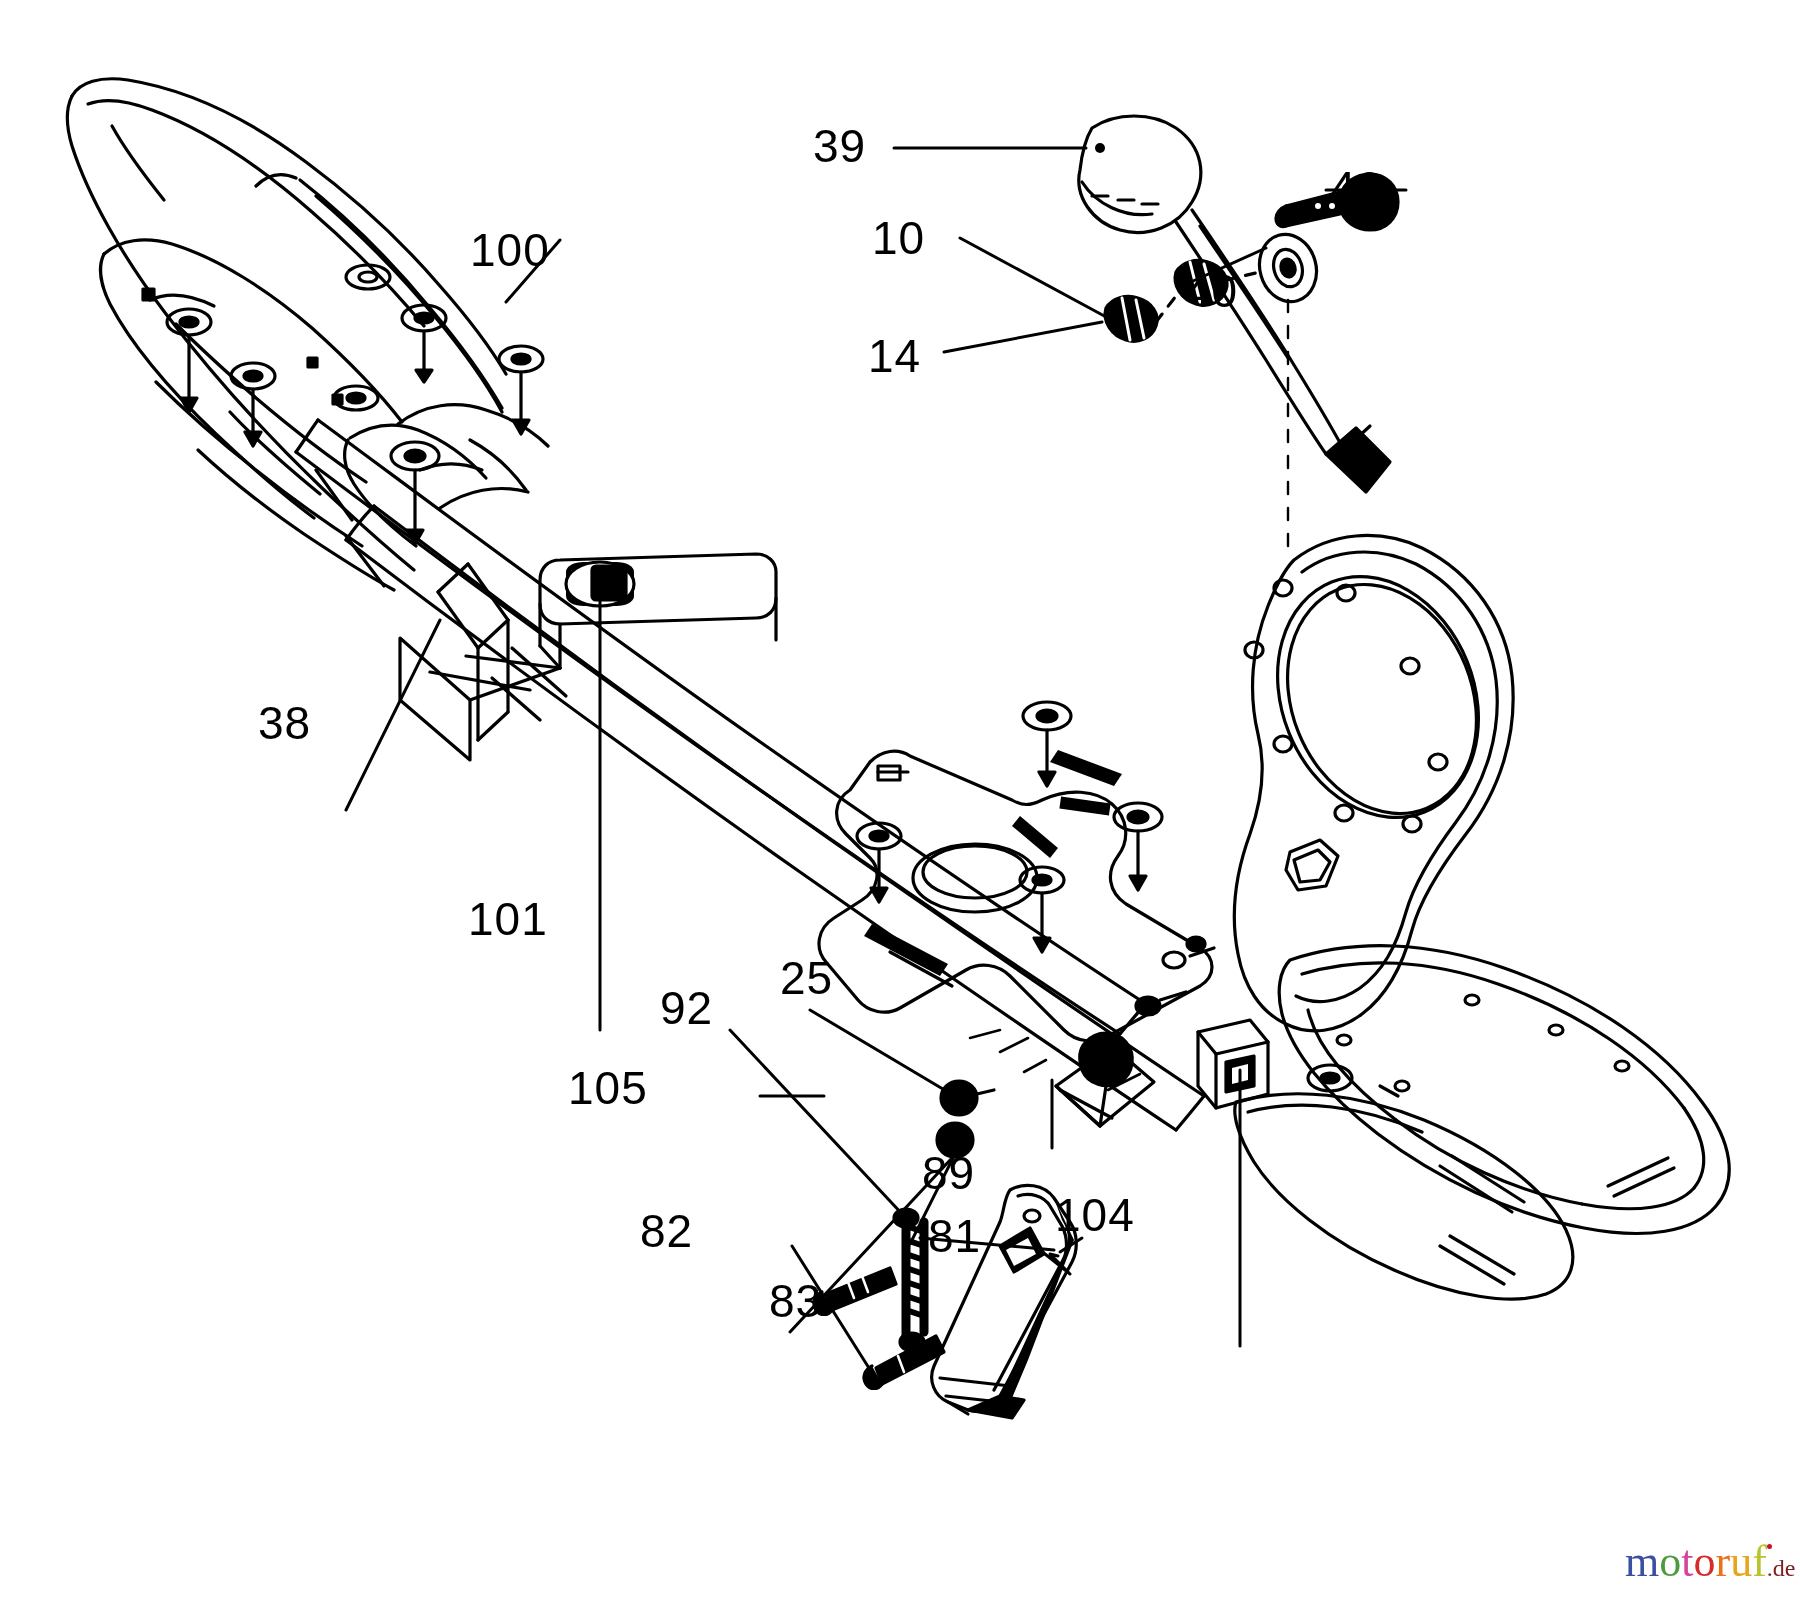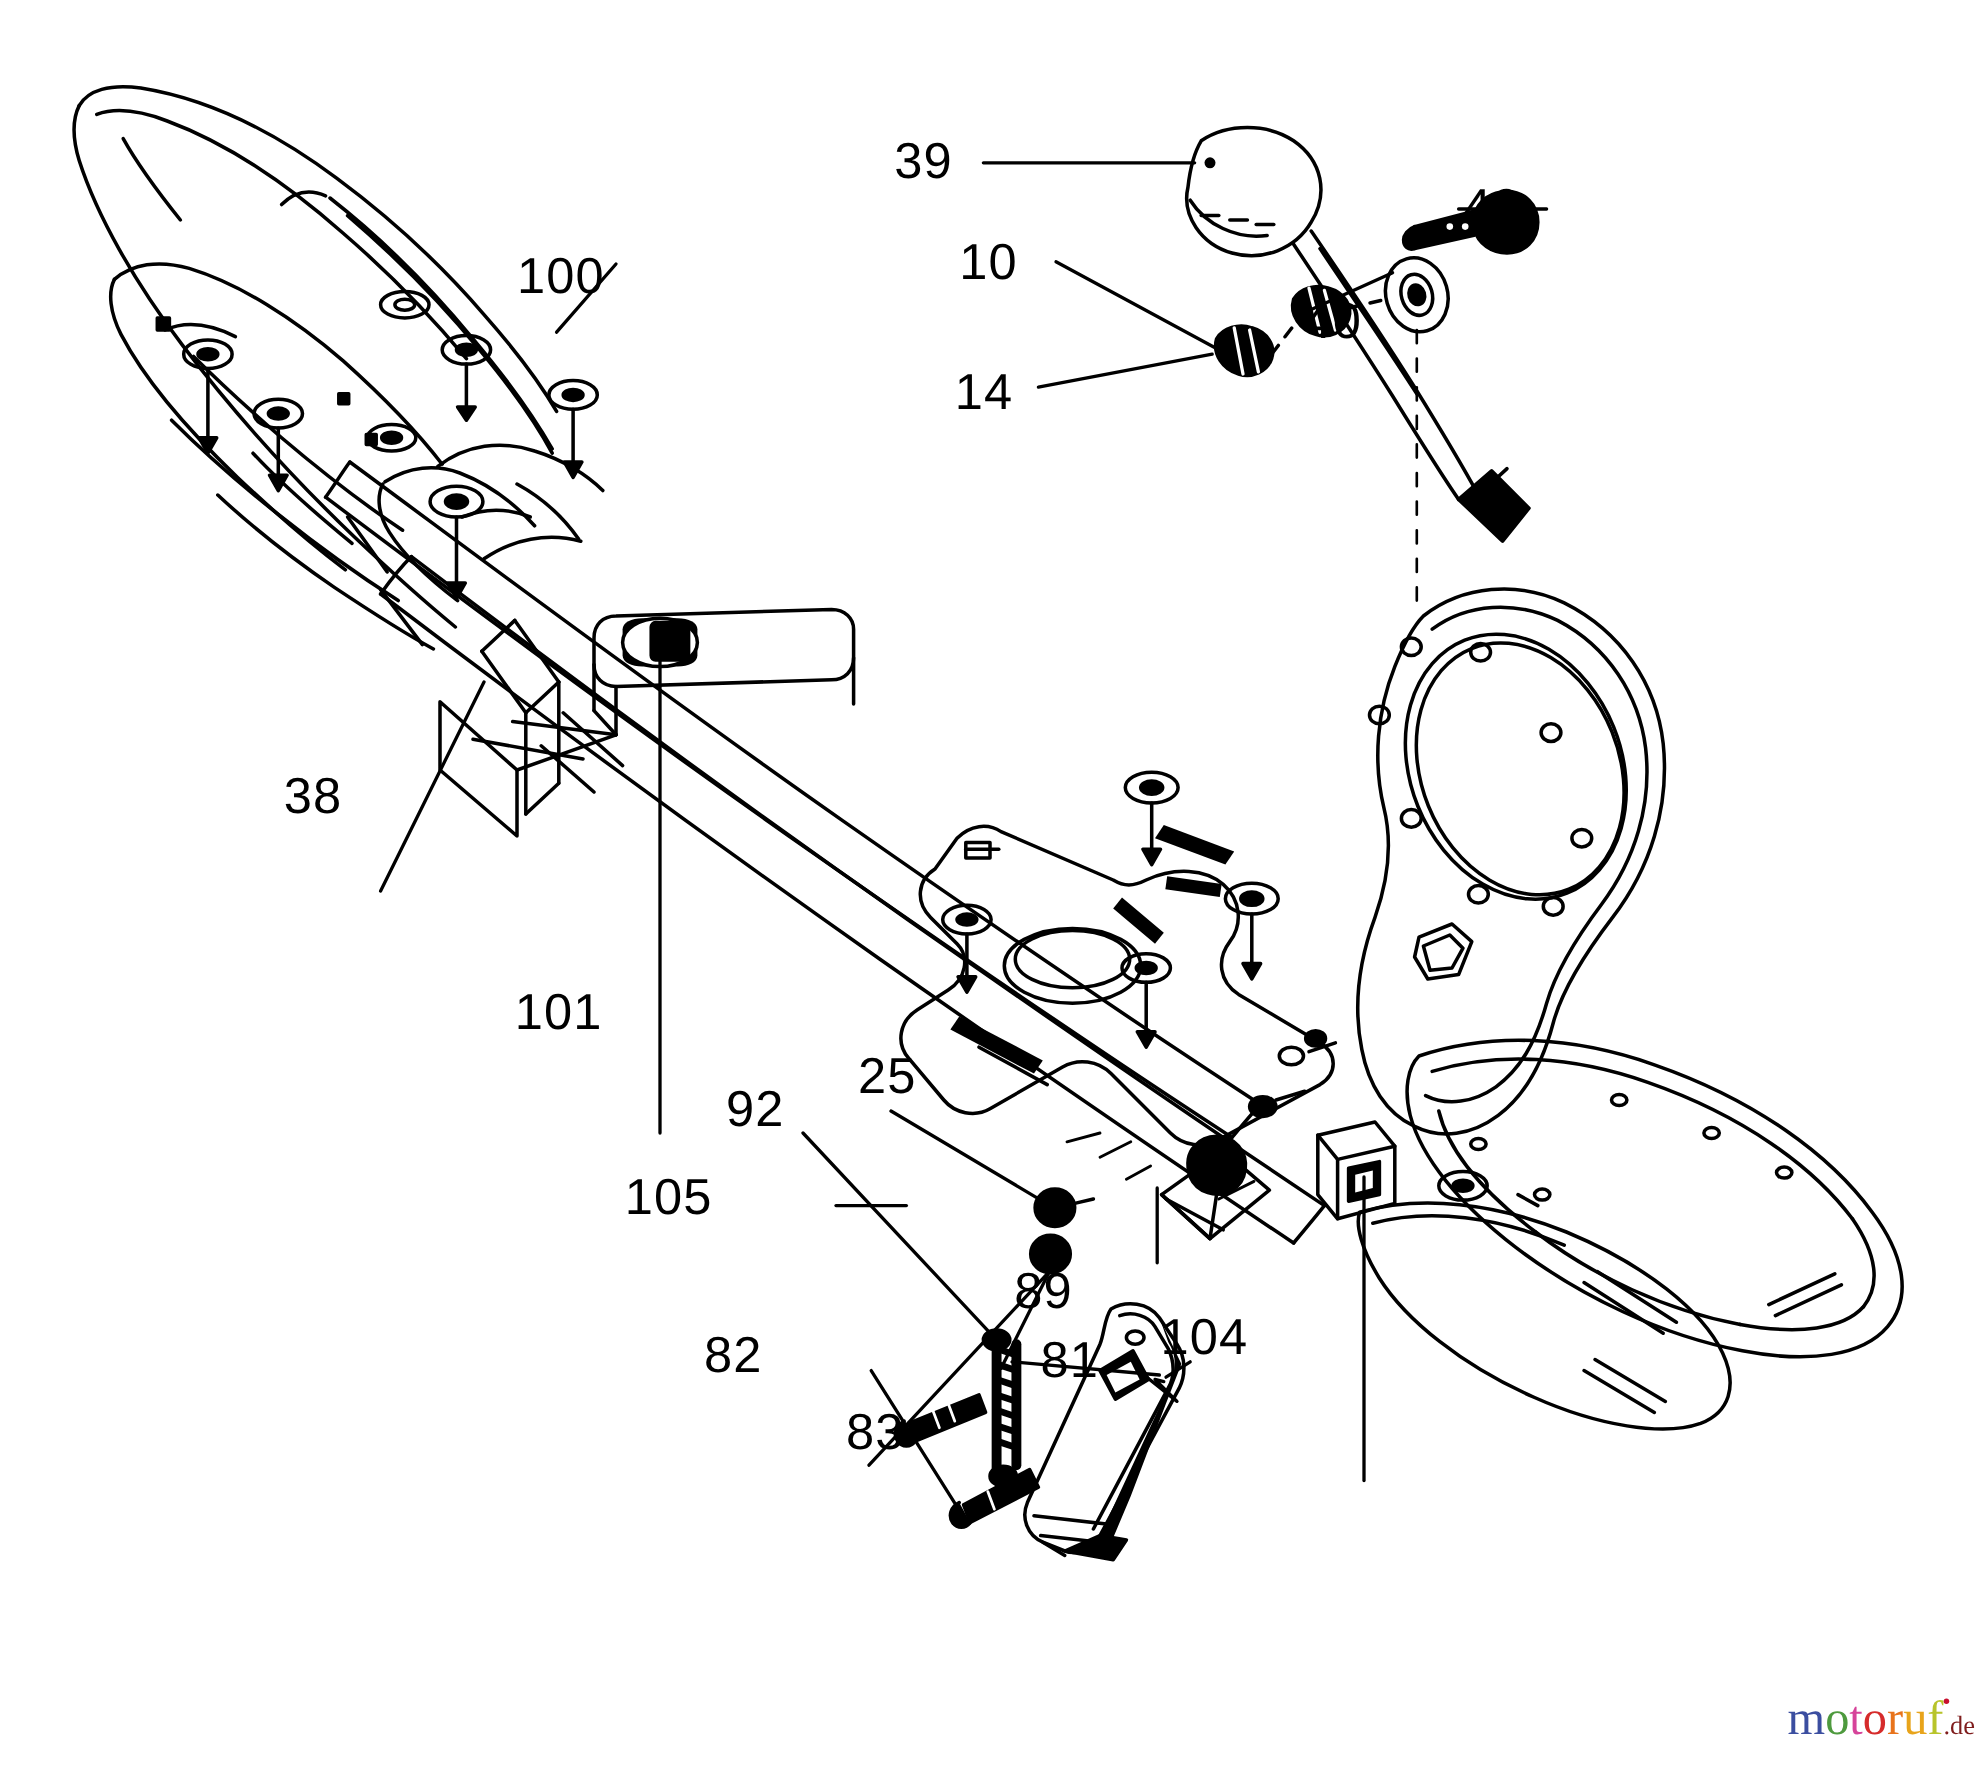--- a/index.html
+++ b/index.html
@@ -449,21 +449,21 @@
   <div class="callout" style="left:1185px; top:268px;">40</div>
   <div class="callout" style="left:868px; top:333px;">14</div>
   <div class="callout" style="left:258px; top:700px;">38</div>
   <div class="callout" style="left:468px; top:896px;">101</div>
   <div class="callout" style="left:780px; top:955px;">25</div>
   <div class="callout" style="left:660px; top:985px;">92</div>
   <div class="callout" style="left:568px; top:1065px;">105</div>
   <div class="callout" style="left:922px; top:1150px;">89</div>
   <div class="callout" style="left:1055px; top:1192px;">104</div>
   <div class="callout" style="left:640px; top:1208px;">82</div>
-  <div class="callout" style="left:928px; top:1213px;margin-left:18px;">81</div>
+  <div class="callout" style="left:928px; top:1213px;">81</div>
   <div class="callout" style="left:769px; top:1278px;">83</div>
 
   <div id="watermark">
     <span class="wm-l" style="color:#3b4ea0">m</span><span class="wm-l" style="color:#4e9a3e">o</span><span class="wm-l" style="color:#d6439a">t</span><span class="wm-l" style="color:#d62b2b">o</span><span class="wm-l" style="color:#e8731b">r</span><span class="wm-l" style="color:#e8a41b">u</span><span class="wm-l" style="color:#b8c42a">f</span><span class="wm-de">.de</span>
     <span class="wm-dot"></span>
   </div>
 
 </div>
 
 </body></html>

